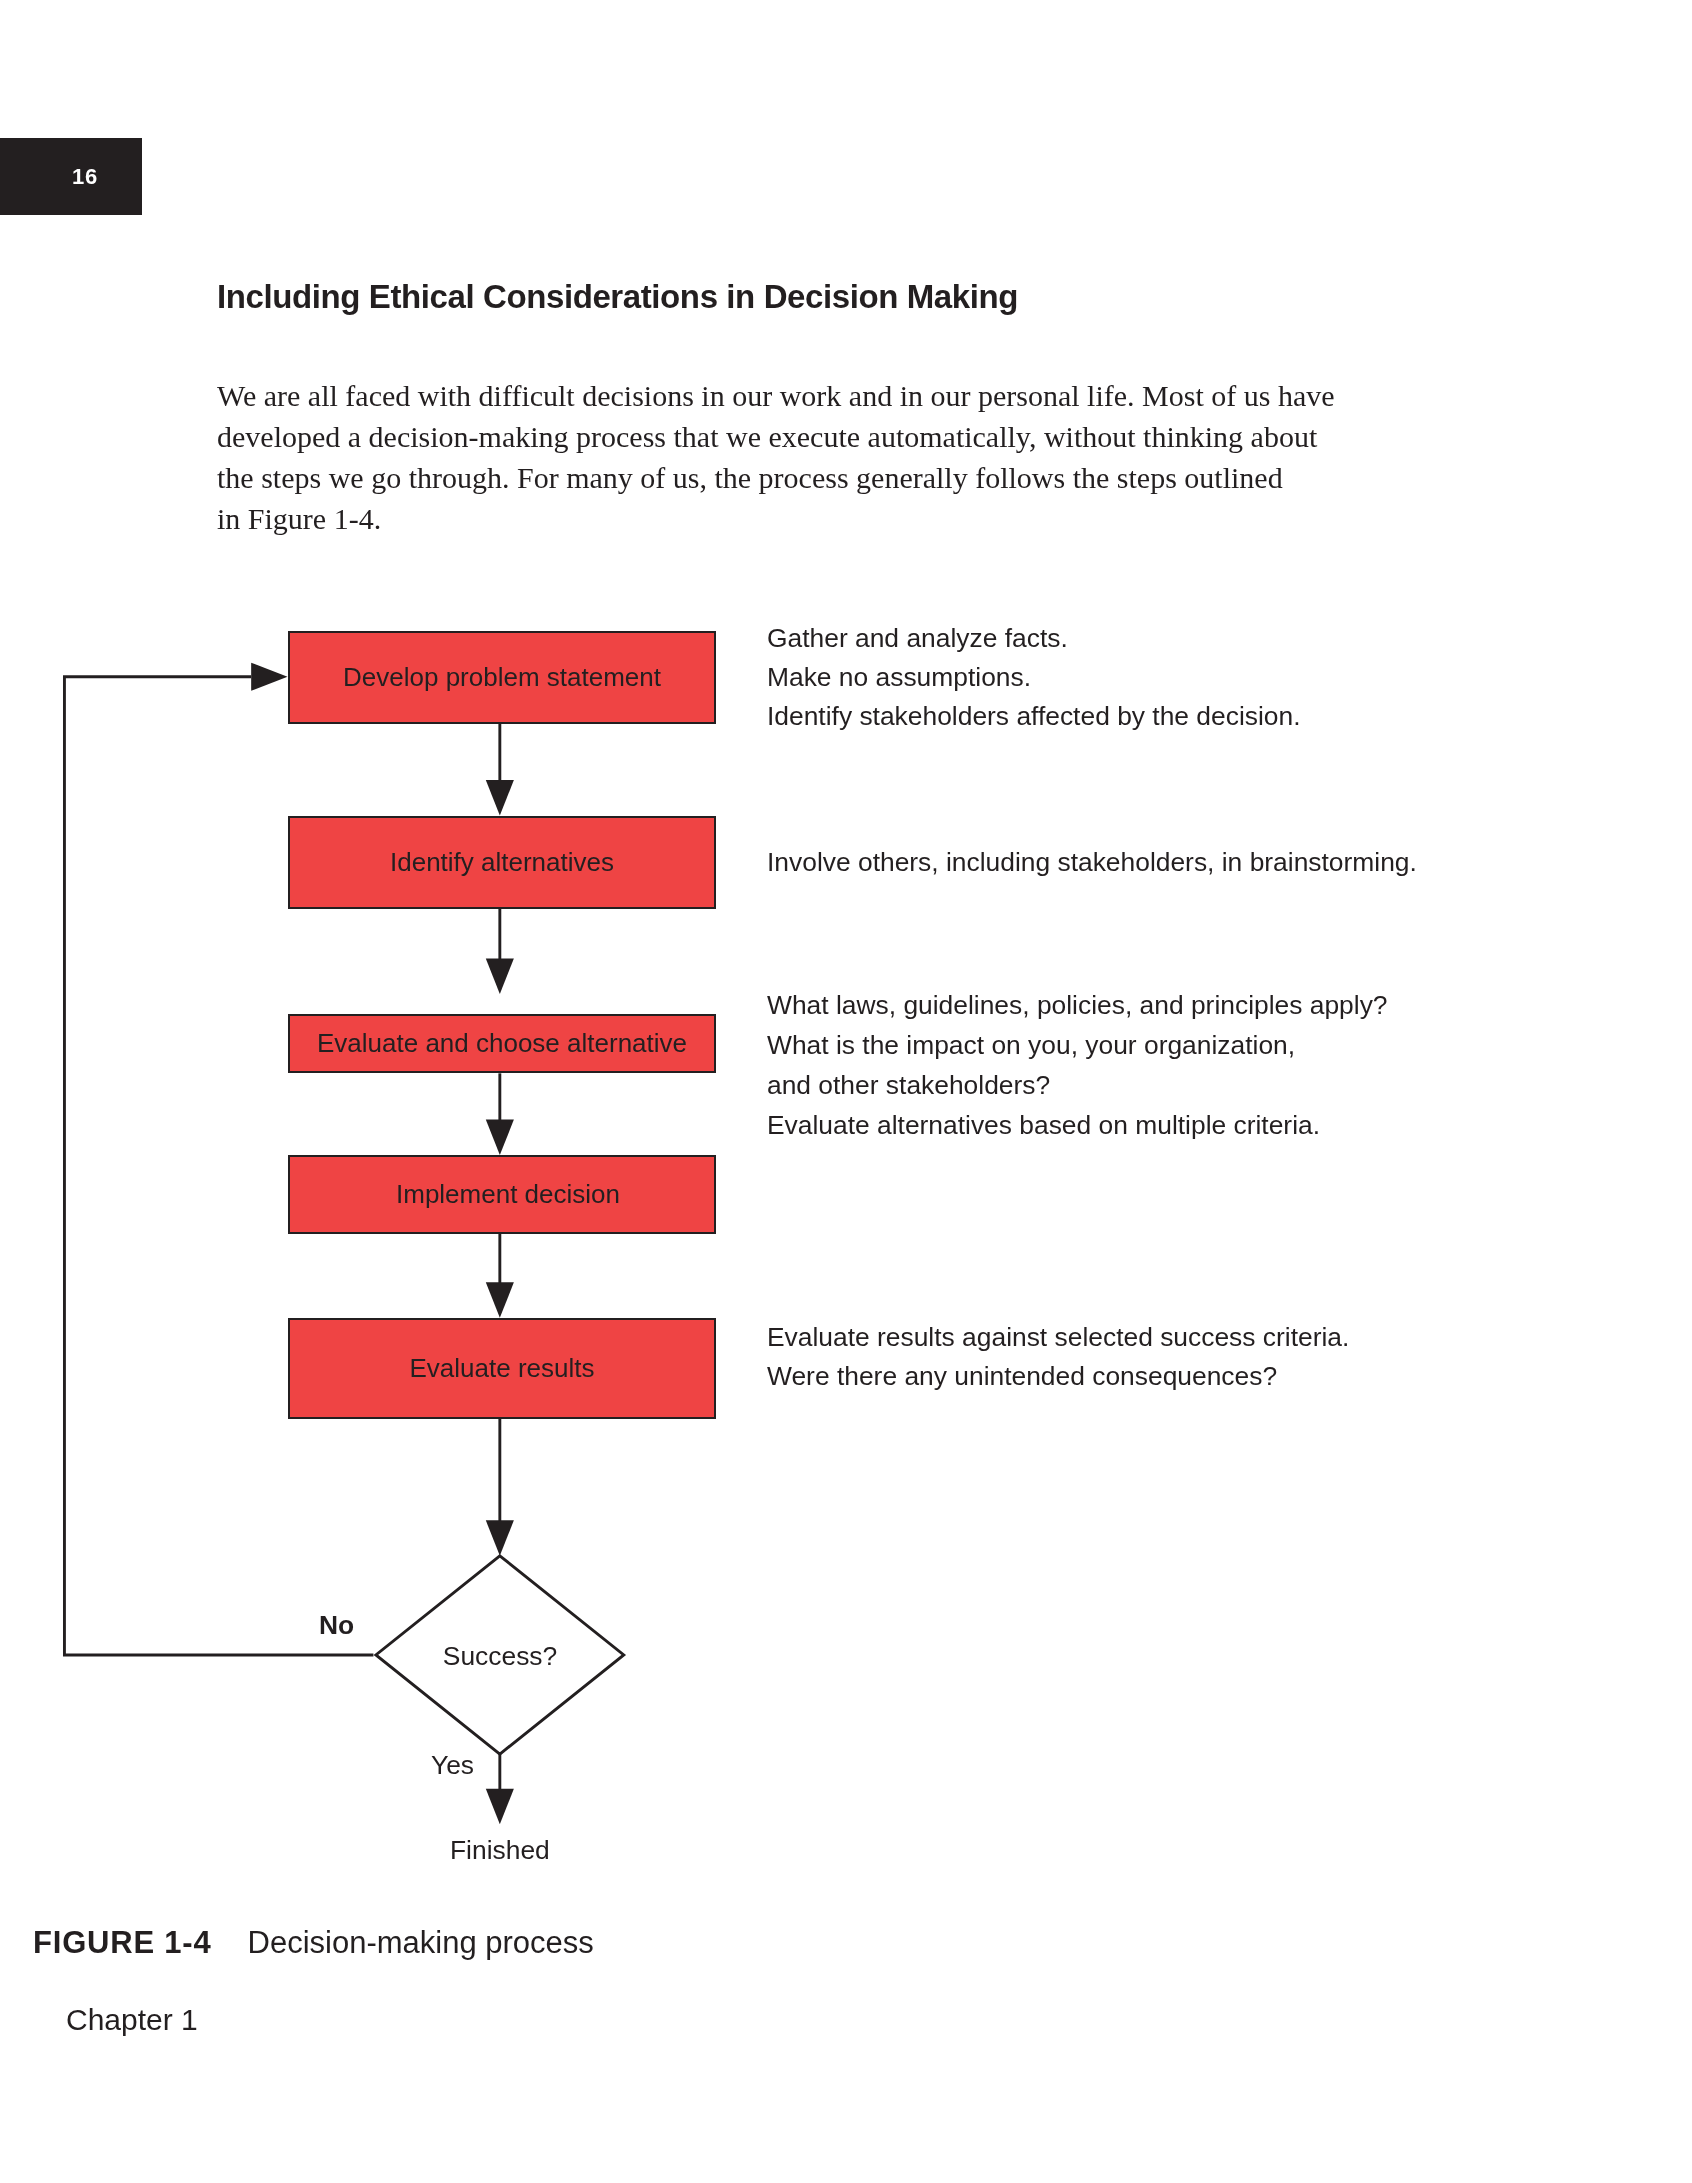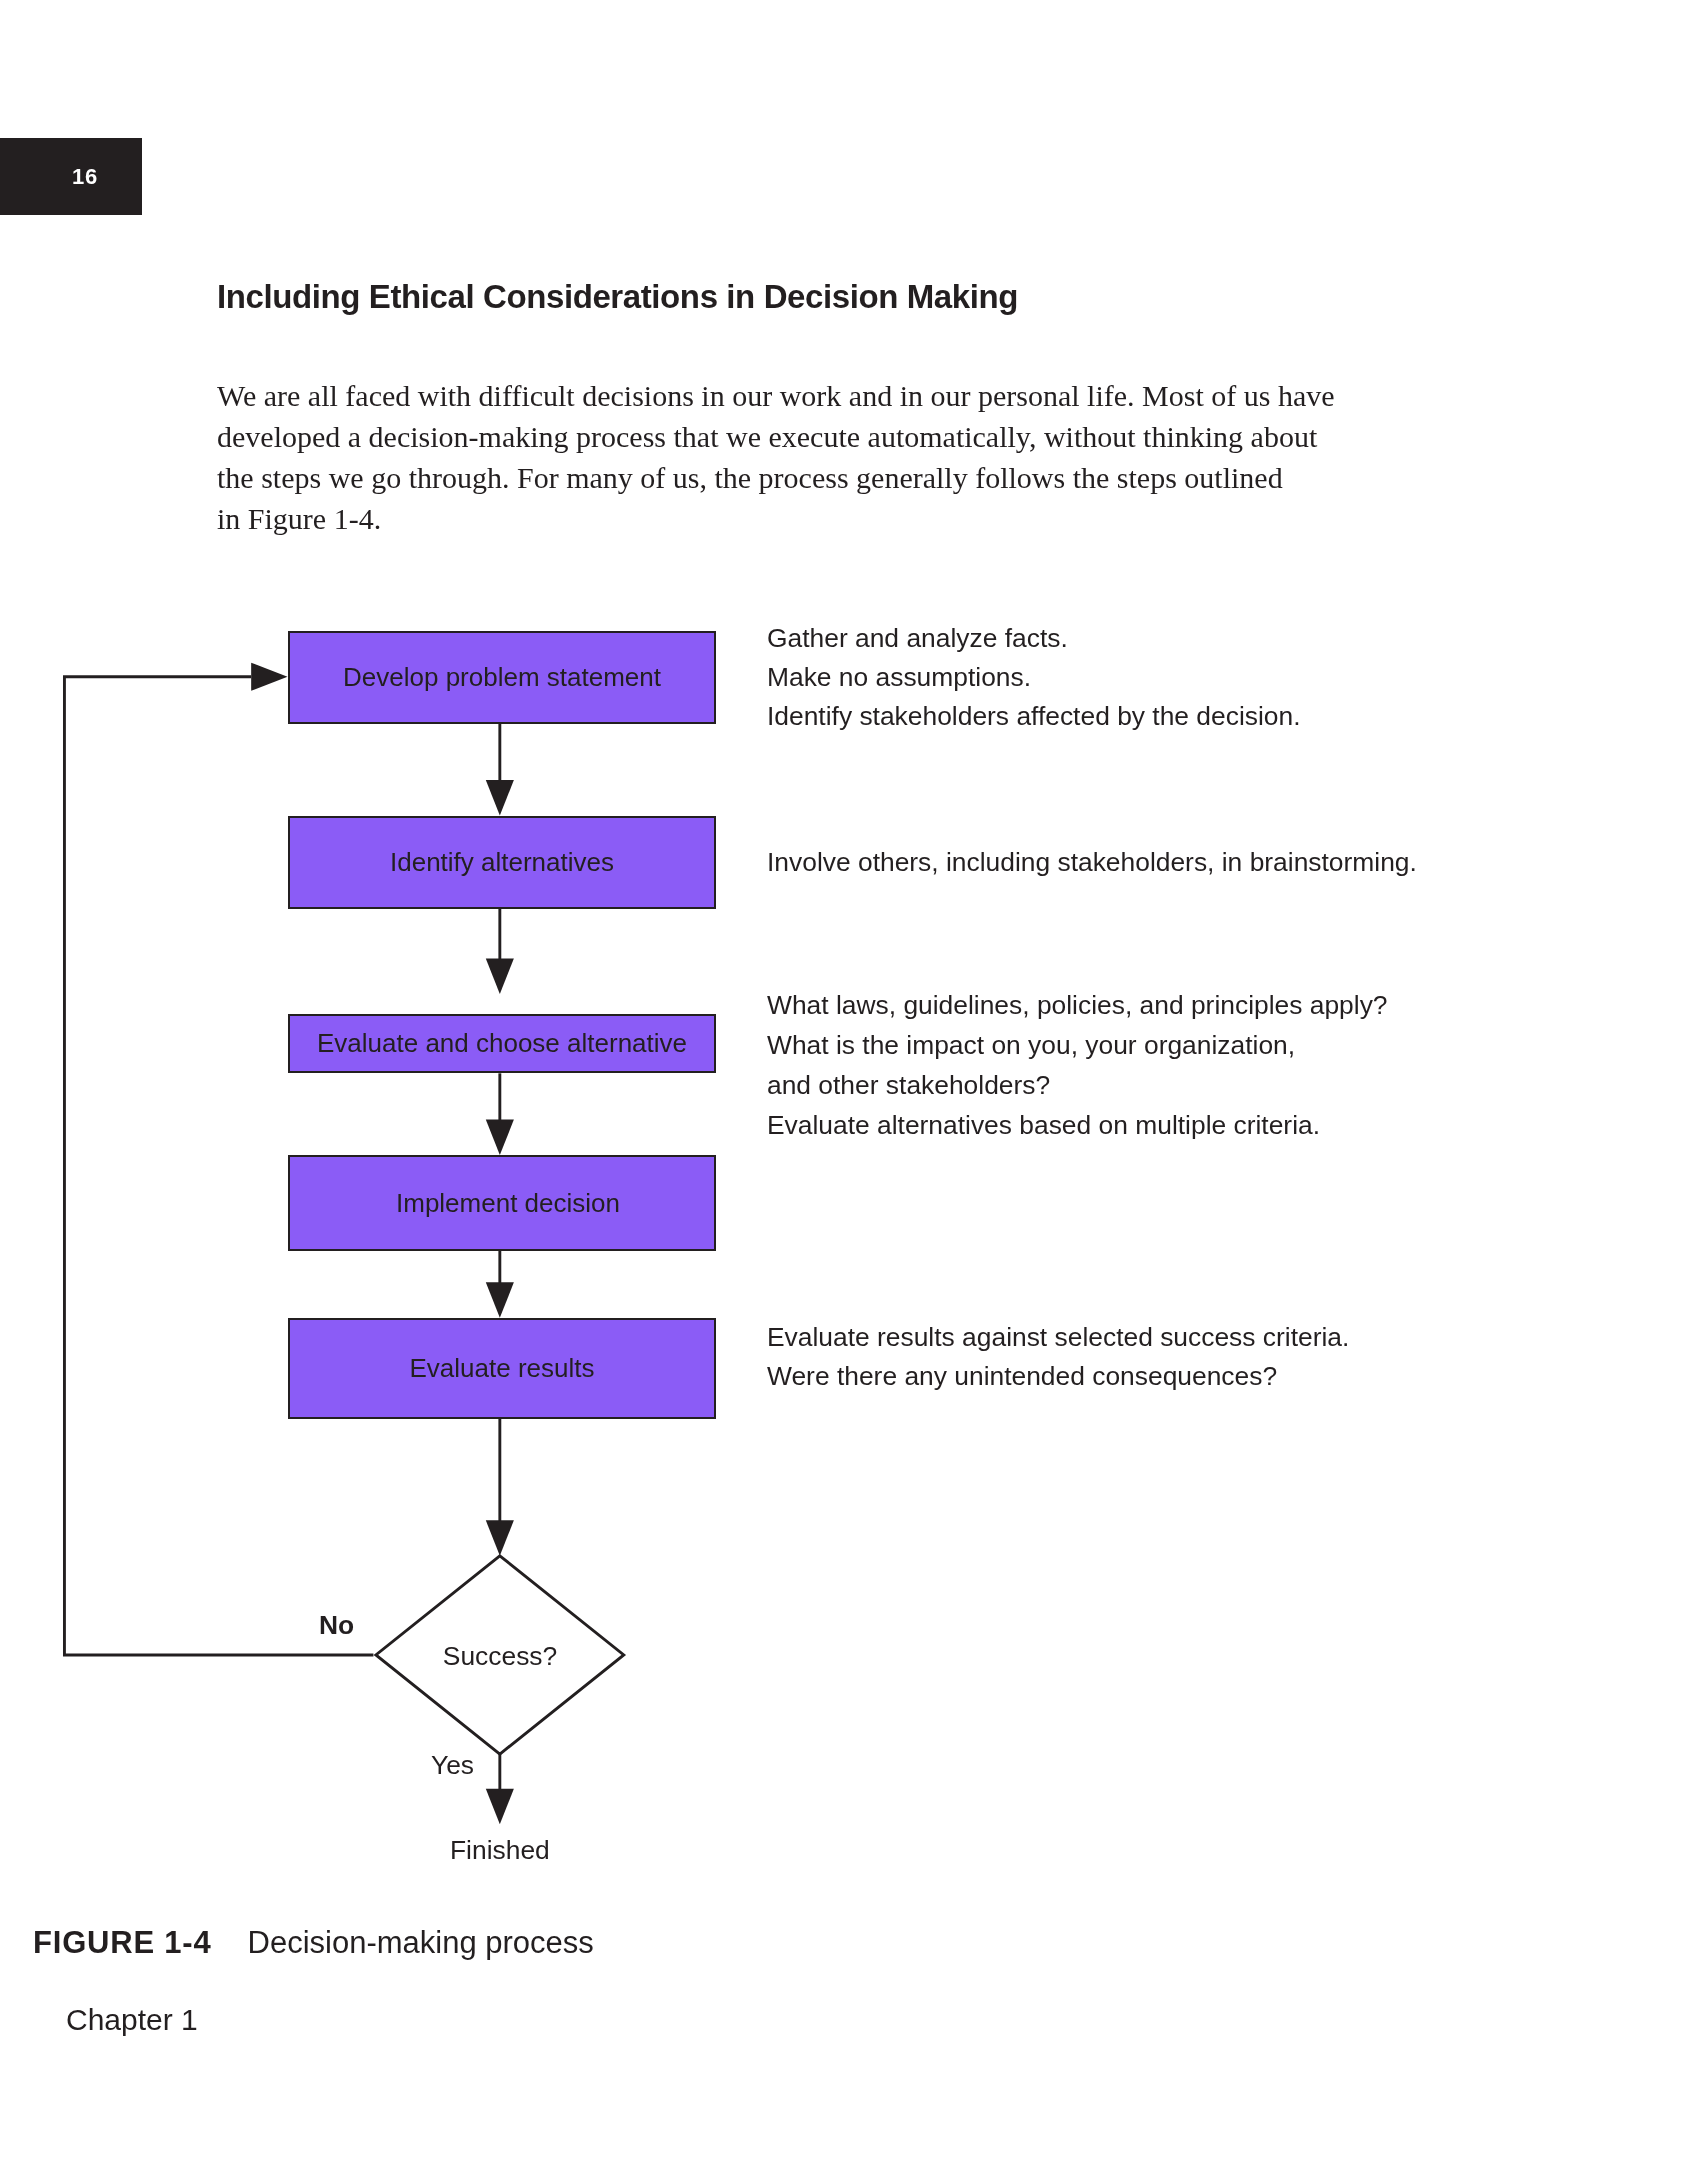--- a/index.html
+++ b/index.html
@@ -27,21 +27,21 @@
   .intro{top:134px;}
   .body2{top:339px;margin-top:36px;}
   .heading{
     position:absolute;left:217px;top:278px;margin:0;
     font-size:33px;font-weight:bold;letter-spacing:-0.4px;
   }
   
   .flow-svg{position:absolute;left:0;top:0;}
   .flow-box{
     position:absolute;left:288px;width:428px;
-    border:2.5px solid #231f20;box-sizing:border-box;background:#8b5cf6;
+    border:2.5px solid #231f20;box-sizing:border-box;background:#ef4444;
     display:flex;align-items:center;justify-content:center;
     font-size:26px;
   }
   .ann{
     position:absolute;left:767px;width:810px;
     font-size:26.4px;line-height:39px;white-space:pre;
   }
   .flow-label{position:absolute;font-size:26.4px;}
   .decision-label{
     position:absolute;left:376px;top:1640px;width:248px;height:33px;
@@ -101,21 +101,21 @@
 
   <div class="flow-box" style="top:631px;height:93px;">
     <span>Develop problem statement</span>
   </div>
   <div class="flow-box" style="top:816px;height:93px;">
     <span>Identify alternatives</span>
   </div>
   <div class="flow-box" style="top:1014px;height:59px;">
     <span>Evaluate and choose alternative</span>
   </div>
-  <div class="flow-box" style="top:1155px;height:96px;padding-left:12px;">
+  <div class="flow-box" style="top:1155px;height:79px;padding-left:12px;">
     <span>Implement decision</span>
   </div>
   <div class="flow-box" style="top:1318px;height:101px;">
     <span>Evaluate results</span>
   </div>
 
   <div class="ann" style="top:619px;">Gather and analyze facts.
 Make no assumptions.
 Identify stakeholders affected by the decision.</div>
   <div class="ann" style="top:843px;">Involve others, including stakeholders, in brainstorming.</div>

